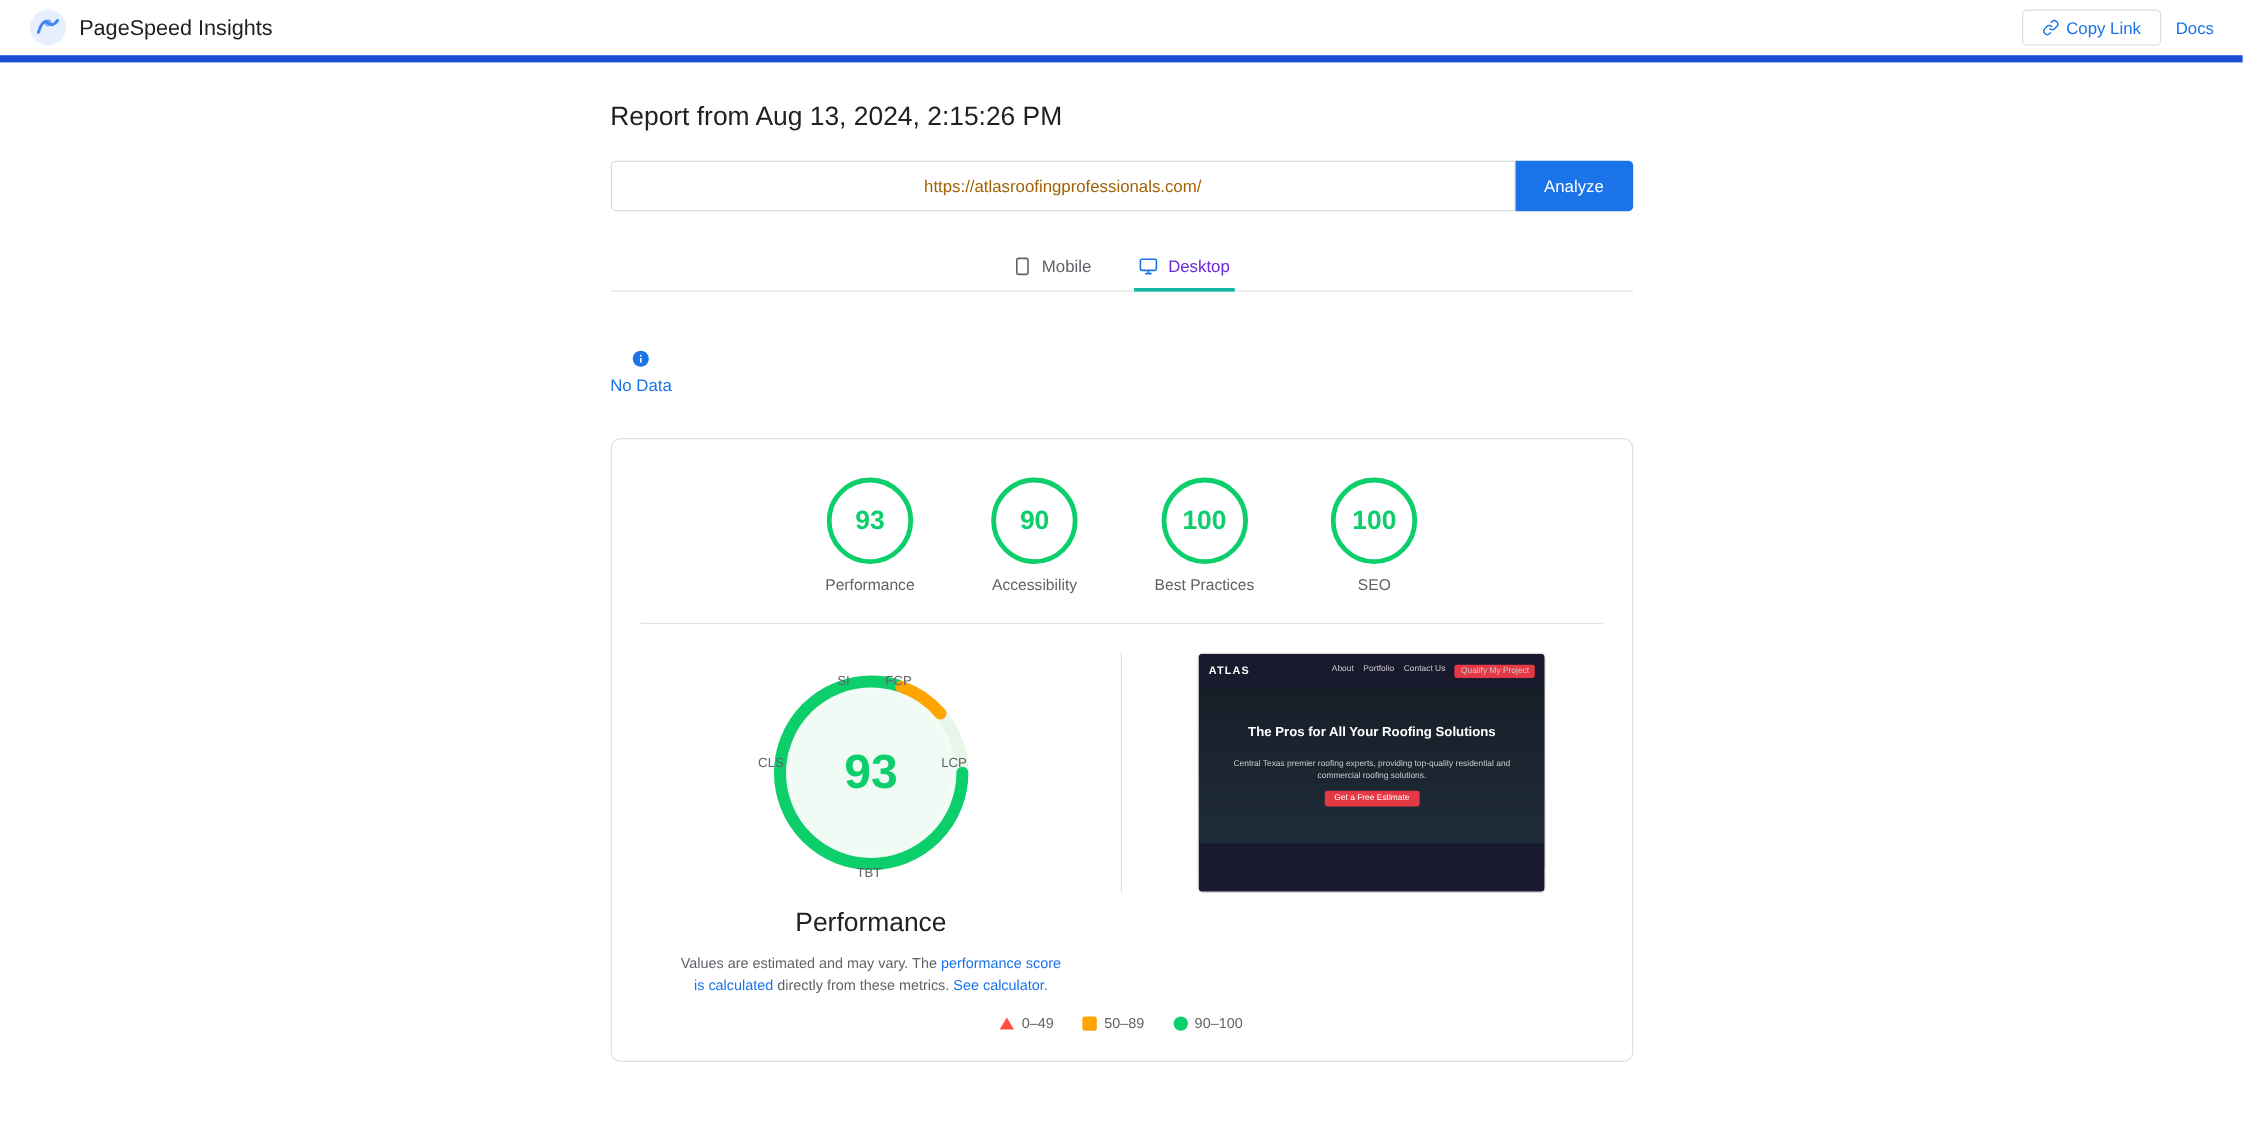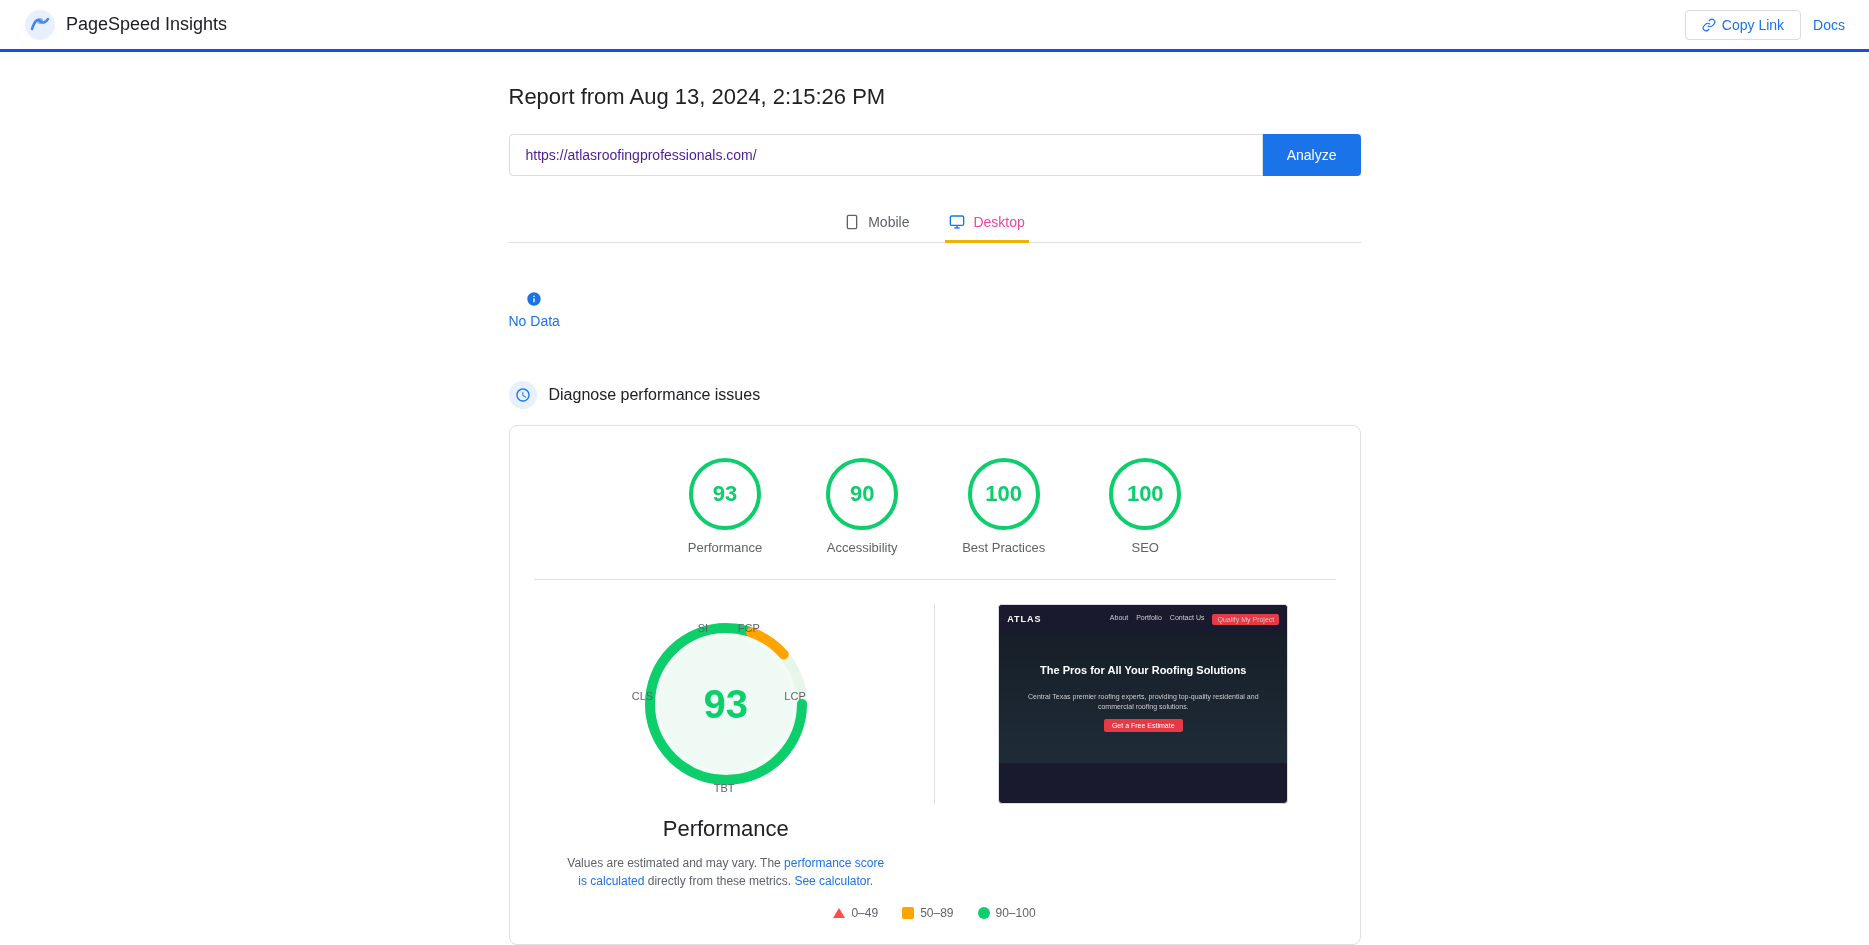--- a/index.html
+++ b/index.html
@@ -4,21 +4,21 @@
   <style>
     * { box-sizing: border-box; margin: 0; padding: 0; }
     body { font-family: 'Google Sans', Arial, sans-serif; background: #fff; color: #202124; font-size: 14px; }
 
     
     .header {
       display: flex;
       align-items: center;
       justify-content: space-between;
       padding: 8px 24px;
-      border-bottom: 3px solid #1d4ed8;
+      border-bottom: 6px solid #1d4ed8;
       height: 52px;
     }
     .header-left {
       display: flex;
       align-items: center;
       gap: 10px;
     }
     .logo-icon {
       width: 32px;
       height: 32px;
@@ -71,22 +71,23 @@
       display: flex;
       gap: 0;
       margin-bottom: 28px;
     }
     .url-input {
       flex: 1;
       padding: 12px 16px;
       border: 1px solid #dadce0;
       border-radius: 4px 0 0 4px;
       font-size: 14px;
-      color: #4c1d95;
+      color: #a16207;
       outline: none;
+      text-align: center;
     }
     .analyze-btn {
       padding: 12px 24px;
       background: #1a73e8;
       color: #fff;
       border: none;
       border-radius: 0 4px 4px 0;
       font-size: 14px;
       cursor: pointer;
       font-weight: 500;
@@ -106,22 +107,22 @@
       align-items: center;
       gap: 8px;
       padding: 10px 4px;
       font-size: 14px;
       cursor: pointer;
       border-bottom: 3px solid transparent;
       margin-bottom: -1px;
       color: #5f6368;
     }
     .tab.active {
-      color: #ec4899;
-      border-bottom: 3px solid #eab308;
+      color: #6d28d9;
+      border-bottom: 3px solid #14b8a6;
     }
 
     
     .section {
       margin-bottom: 20px;
     }
     .section-header {
       display: flex;
       align-items: center;
       justify-content: space-between;
@@ -438,30 +439,20 @@
       <div class="no-data">
         <svg width="16" height="16" viewBox="0 0 24 24" fill="#1a73e8">
           <path d="M12 2C6.48 2 2 6.48 2 12s4.48 10 10 10 10-4.48 10-10S17.52 2 12 2zm1 15h-2v-6h2v6zm0-8h-2V7h2v2z"></path>
         </svg>
         <span>No Data</span>
       </div>
     </div>
   </div>
 
   <div class="section">
-    <div class="section-header">
-      <div class="section-header-left">
-        <div class="section-icon">
-          <svg width="16" height="16" viewBox="0 0 24 24" fill="#1a73e8">
-            <path d="M12 2C6.48 2 2 6.48 2 12s4.48 10 10 10 10-4.48 10-10S17.52 2 12 2zm0 18c-4.41 0-8-3.59-8-8s3.59-8 8-8 8 3.59 8 8-3.59 8-8 8zm.5-13H11v6l5.25 3.15.75-1.23-4.5-2.67V7z"></path>
-          </svg>
-        </div>
-        <span class="section-title">Diagnose performance issues</span>
-      </div>
-    </div>
 
     <div class="scores-card">
       <div class="scores-row">
 
         <div class="score-item">
           <div class="score-circle" style="border-color:#0cce6b; color:#0cce6b;">
             <span>93</span>
           </div>
           <span class="score-label">Performance</span>
         </div>

